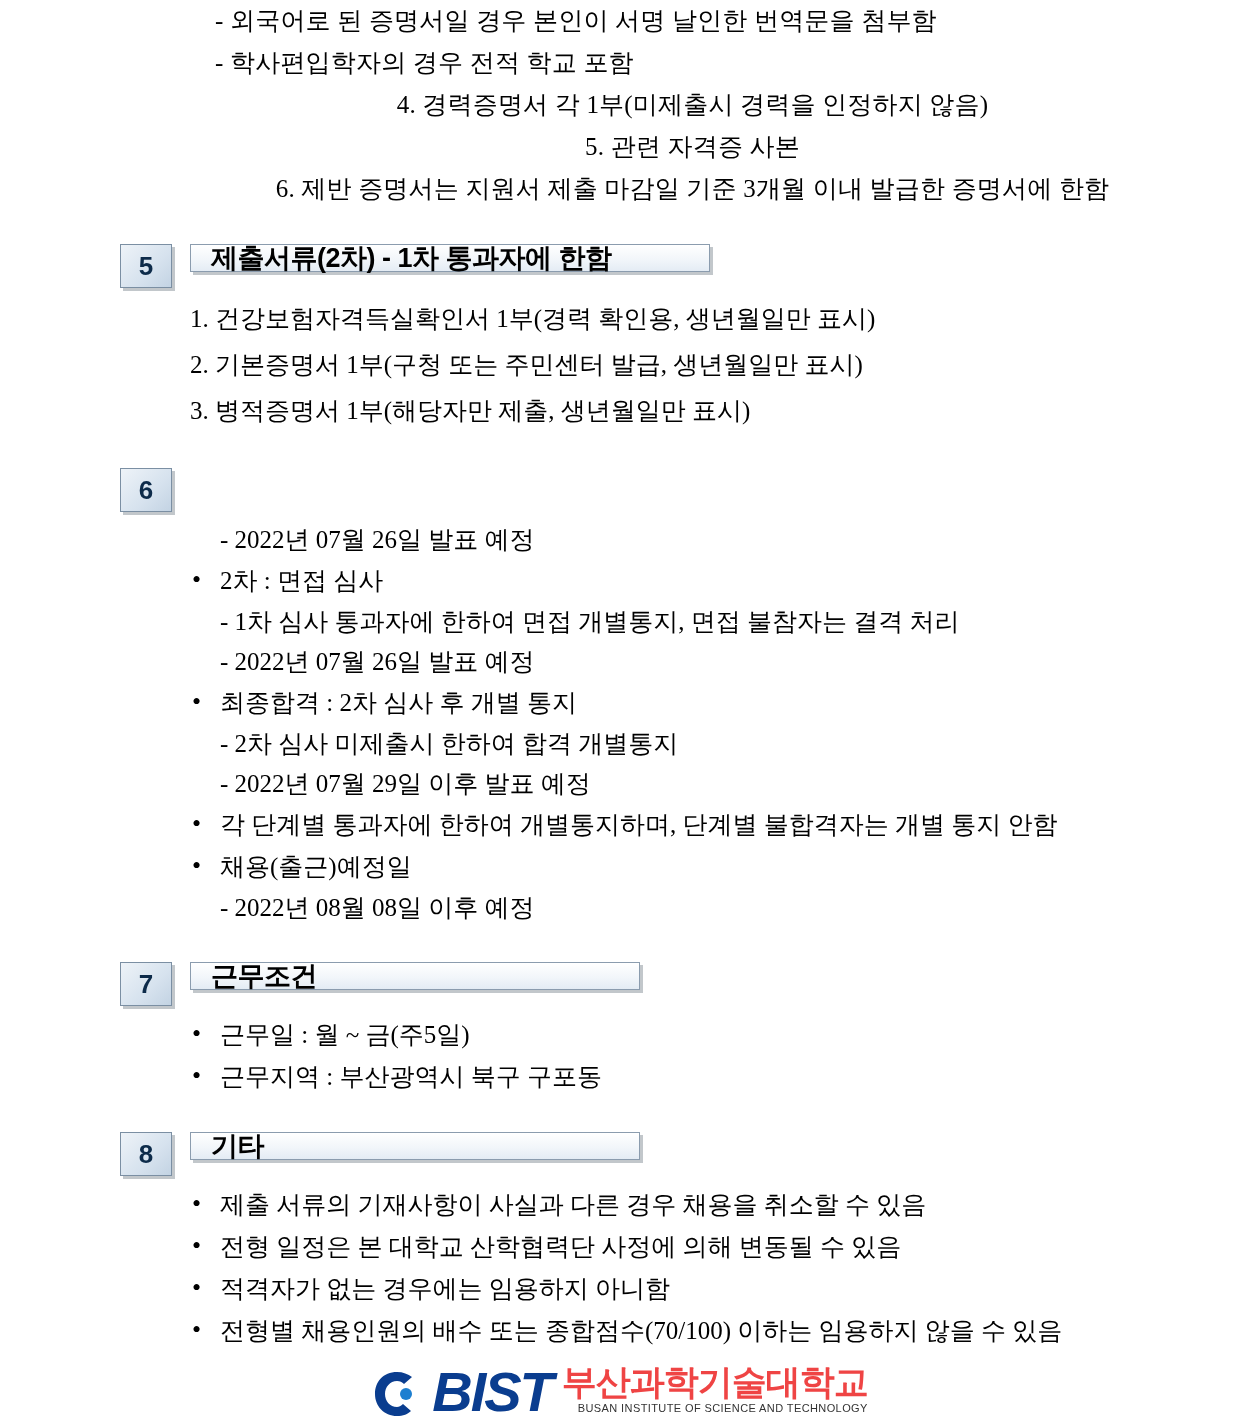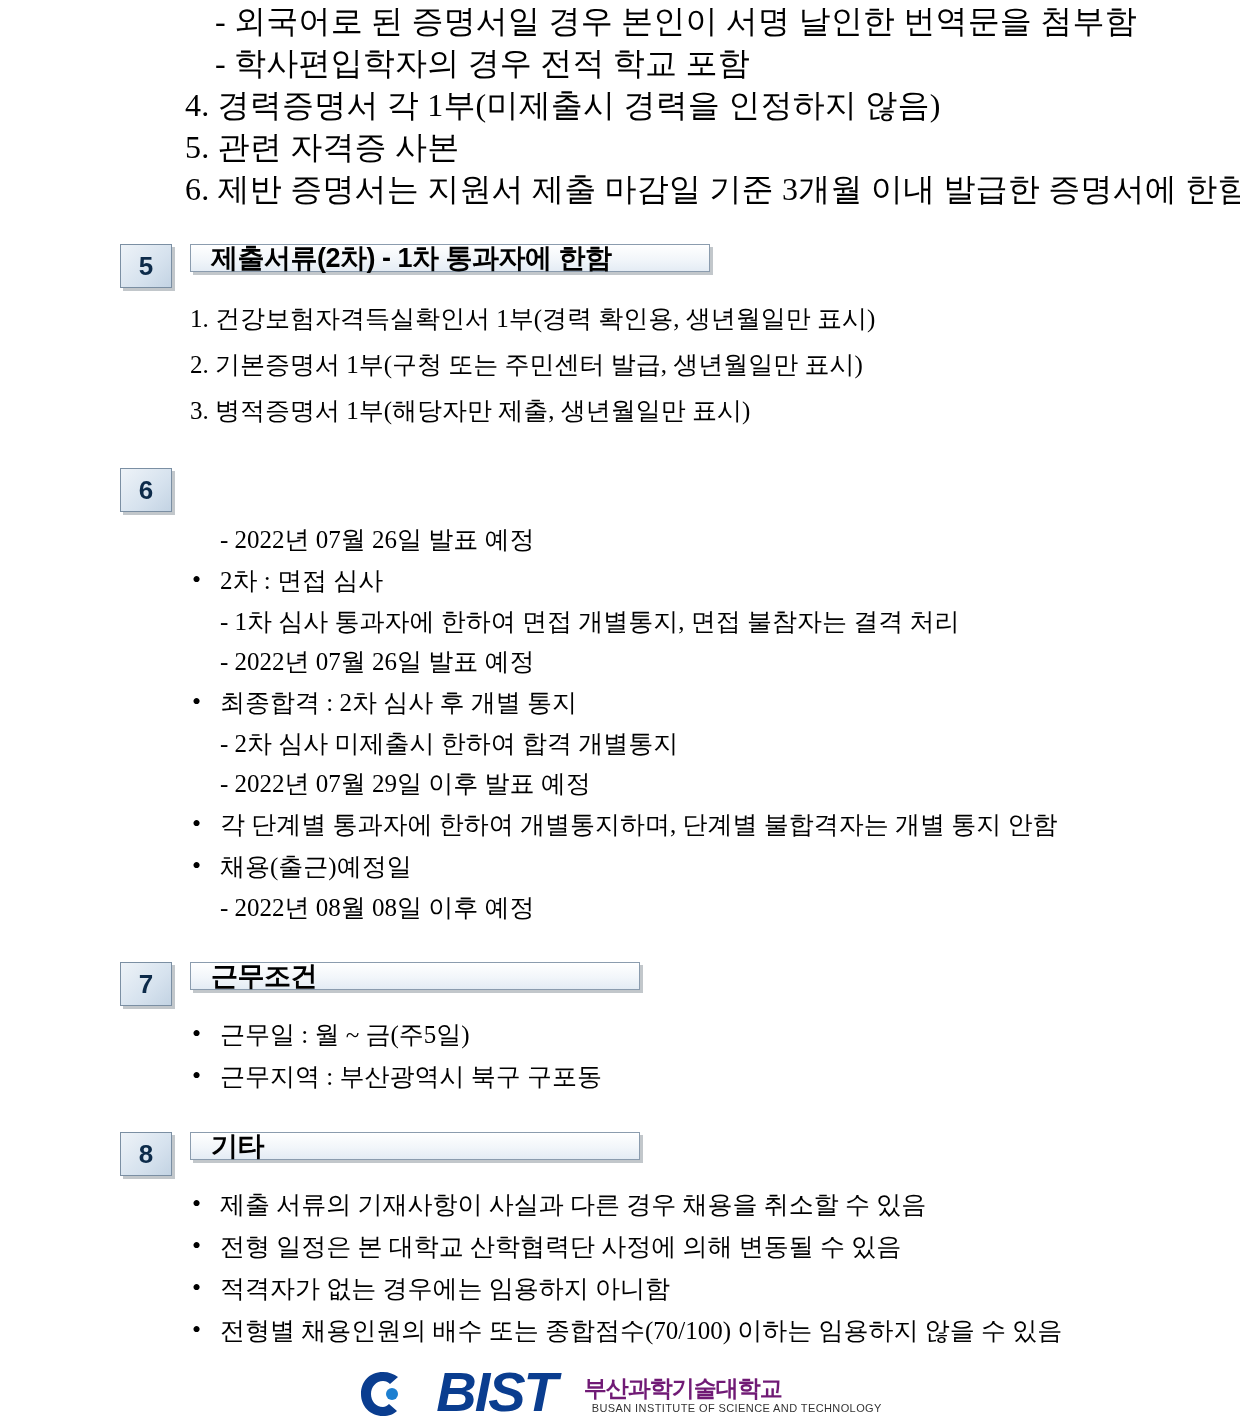--- a/index.html
+++ b/index.html
@@ -18,27 +18,27 @@
   .page {
     width: 1240px;
     height: 1428px;
     position: relative;
     box-sizing: border-box;
     padding: 0 40px;
   }
 
   
   .line {
-    font-size: 32px;
+    font-size: 25px;
     line-height: 42px;
     white-space: nowrap;
     letter-spacing: 0.2px;
   }
   .indent-dash { padding-left: 175px; }
-  .indent-num  { padding-left: 145px; }
+  .indent-num  { padding-left: 145px; text-align: center; }
 
   
   .section {
     position: relative;
     margin-top: 34px;
     height: 52px;
   }
   .sec-num {
     position: absolute;
     left: 80px;
@@ -112,40 +112,41 @@
     left: 0;
     right: 0;
     bottom: 8px;
     display: flex;
     align-items: center;
     justify-content: center;
   }
   .logo-wrap {
     display: flex;
     align-items: flex-end;
-    gap: 28px;
+    gap: 10px;
+    text-align: right;
   }
   .logo-mark {
     display: flex;
     align-items: center;
   }
   .logo-bist {
     font-family: "Liberation Sans", sans-serif;
     font-weight: bold;
     font-style: italic;
     font-size: 56px;
     color: #0a3d8f;
     letter-spacing: -2px;
     line-height: 1;
   }
   .logo-kr {
-    font-family: Liberation Mono, monospace;
-    font-weight: bold;
-    font-size: 23px;
-    color: #701a75;
+    font-family: Liberation Serif, serif;
+    font-weight: bold;
+    font-size: 35px;
+    color: #ef4444;
     line-height: 1.05;
     letter-spacing: -1px;
   }
   .logo-en {
     font-family: "Liberation Sans", sans-serif;
     font-size: 11px;
     color: #333333;
     letter-spacing: 0.4px;
     line-height: 1.1;
     margin-left: 8px;

